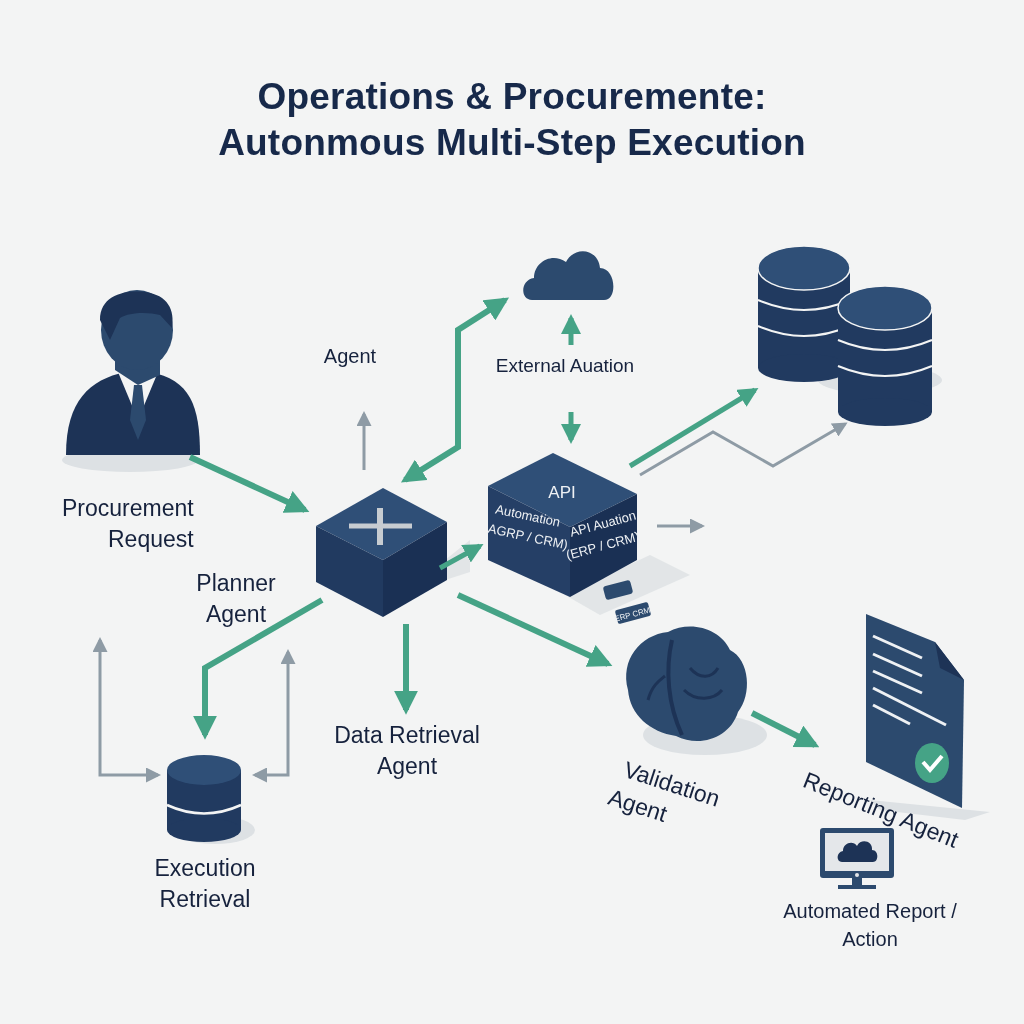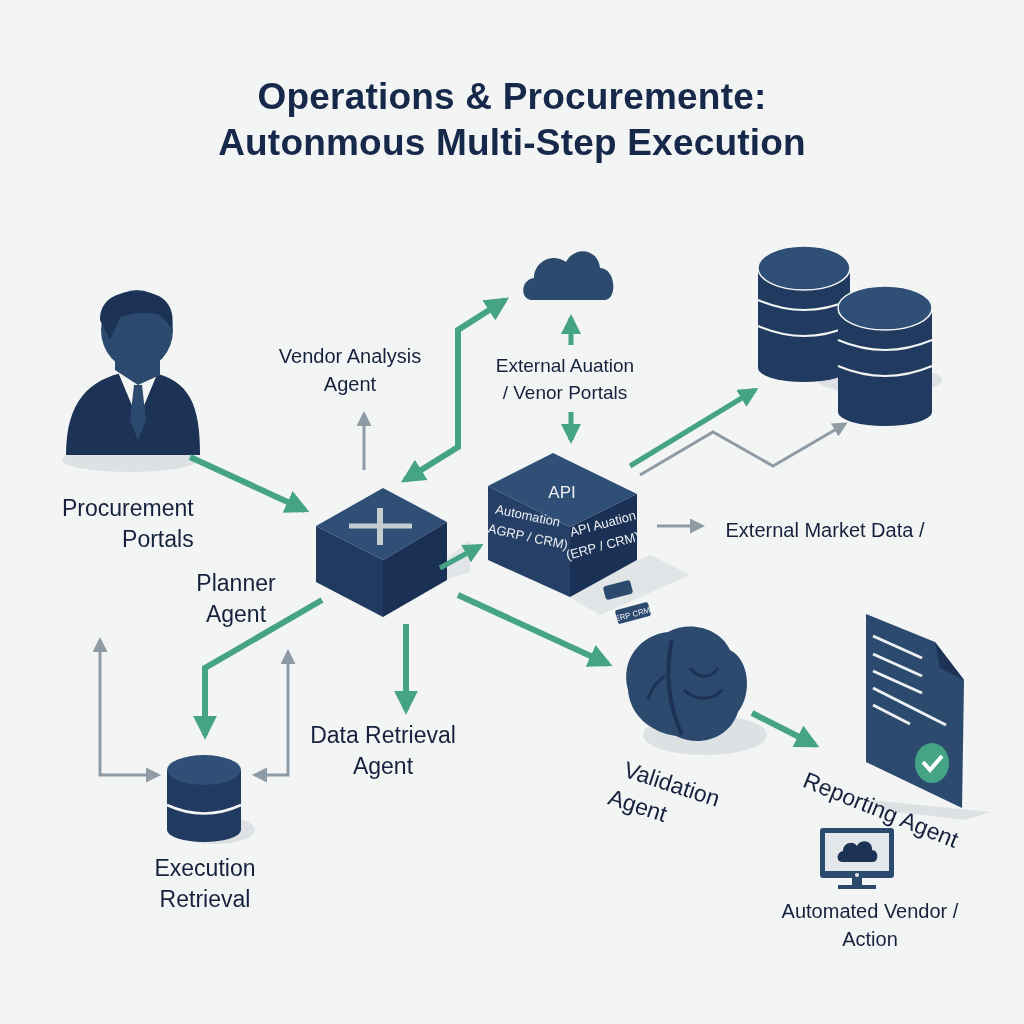--- a/index.html
+++ b/index.html
@@ -140,55 +140,52 @@
     <rect x="825" y="833" width="64" height="38" fill="#e4e7ea"></rect>
     <path d="M842,862 C836,862 836,852 843,851 C843,843 853,840 857,846 C861,838 873,841 872,850 C879,850 879,862 873,862 Z" fill="#1d3356"></path>
     <circle cx="857" cy="875" r="2" fill="#e4e7ea"></circle>
     <rect x="852" y="878" width="10" height="7" fill="#2c4a6e"></rect>
     <rect x="838" y="885" width="38" height="4" fill="#2c4a6e"></rect>
   </g>
 </svg>
 
 <div class="lbl left" style="left:62px;top:493px;">
   <div>Procurement</div>
-  <div>Portals</div>
+  <div>Request</div>
 </div>
 
 <div class="lbl" style="left:176px;top:568px;width:120px;">
   <div>Planner</div>
   <div>Agent</div>
 </div>
 
 <div class="lbl" style="left:250px;top:342px;width:200px;font-size:20px;line-height:28px;">
-  <div>Vendor Analysis</div>
   <div>Agent</div>
 </div>
 
 <div class="lbl" style="left:470px;top:352px;width:190px;font-size:19px;line-height:27px;">
   <div>External Auation</div>
-  <div>/ Venor Portals</div>
 </div>
 
 <div class="lbl" style="left:710px;top:516px;width:230px;font-size:20px;line-height:28px;">
-  <div>External Market Data /</div>
 </div>
 
-<div class="lbl" style="left:288px;top:720px;width:190px;">
+<div class="lbl" style="left:312px;top:720px;width:190px;">
   <div>Data Retrieval</div>
   <div>Agent</div>
 </div>
 
 <div class="lbl" style="left:130px;top:853px;width:150px;">
   <div>Execution</div>
   <div>Retrieval</div>
 </div>
 
 <div class="lbl" style="left:610px;top:748px;width:140px;transform:rotate(18deg);transform-origin:left top;">
   <div>Validation</div>
   <div style="text-align:left;padding-left:14px;">Agent</div>
 </div>
 
 <div class="lbl" style="left:810px;top:765px;transform:rotate(22deg);transform-origin:left top;">Reporting Agent</div>
 
 <div class="lbl" style="left:755px;top:897px;width:230px;font-size:20px;line-height:28px;">
-  <div>Automated Vendor /</div>
+  <div>Automated Report /</div>
   <div>Action</div>
 </div>
 
 </body></html>

